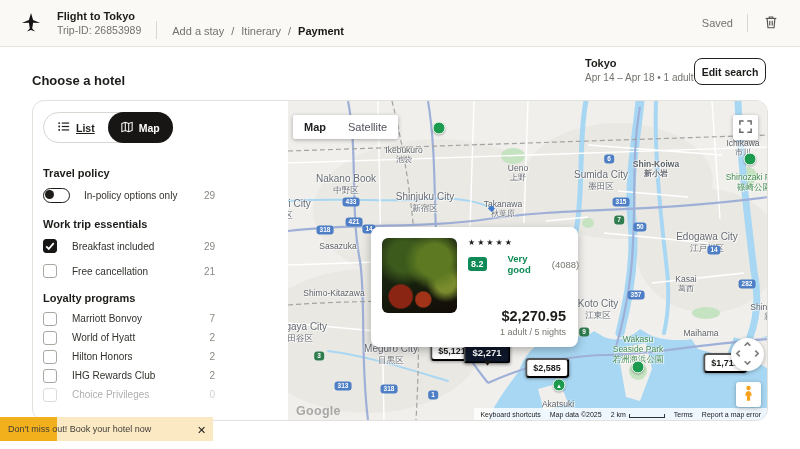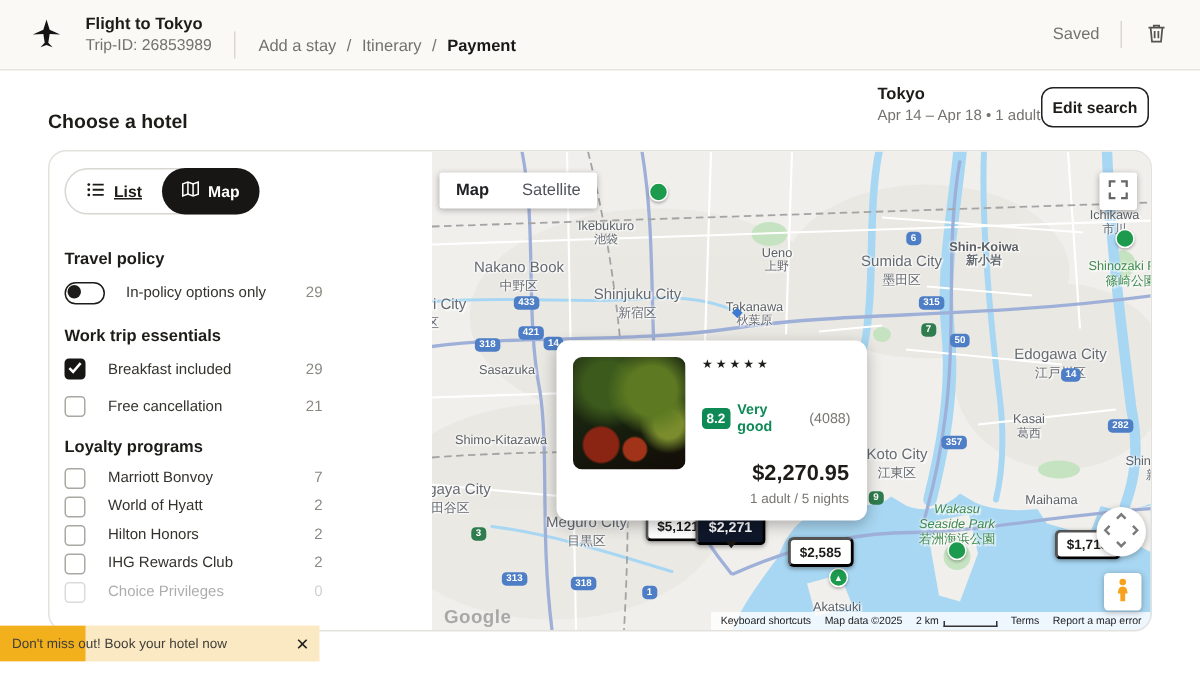--- a/index.html
+++ b/index.html
@@ -102,21 +102,21 @@
     background:
       radial-gradient(circle at 25% 78%, #8a2413 0 14%, rgba(0,0,0,0) 16%),
       radial-gradient(circle at 55% 82%, #a03318 0 10%, rgba(0,0,0,0) 12%),
       radial-gradient(circle at 70% 30%, #5d7a22 0 22%, rgba(0,0,0,0) 40%),
       radial-gradient(circle at 30% 25%, #3c5a1c 0 20%, rgba(0,0,0,0) 38%),
       radial-gradient(circle at 85% 60%, #7a8c2d 0 12%, rgba(0,0,0,0) 25%),
       linear-gradient(165deg,#243317 0%,#17200e 55%,#120b07 100%);}
   .hinfo{margin-left:86px;}
   .stars{font-size:8px;letter-spacing:2px;color:#1d1c19;}
   .hname{font-size:12px;font-weight:bold;line-height:1.3;margin-top:4px;width:108px;}
-  .hrating{display:flex;align-items:center;gap:5px;margin-top:21px;}
+  .hrating{display:flex;align-items:center;gap:21px;margin-top:6px;}
   .score{background:#0d8a55;color:#fff;font-size:9px;font-weight:bold;border-radius:3px;padding:2px 3px;}
   .rlabel{font-size:9.5px;font-weight:600;color:#0d8a55;}
   .rcount{font-size:9.5px;color:#77756f;}
   .hprice{position:absolute;right:12px;bottom:10px;text-align:right;}
   .pval{font-size:14.5px;font-weight:bold;}
   .pcap{font-size:9px;color:#77756f;margin-top:3px;}
 </style>
 </head>
 <body>
 
@@ -369,21 +369,21 @@
         <div class="ml-ja">葛西</div>
       </div>
     <div class="map-label small" style="left:488px;top:201px;">
       <div class="ml-en">Shin-Urayasu</div>
         <div class="ml-ja">新浦安</div>
       </div>
     <div class="map-label small" style="left:413px;top:227px;">
       <div class="ml-en">Maihama</div>
       </div>
     <div class="map-label park" style="left:350px;top:233px;">
-      <div class="ml-en" style="white-space:normal;width:62px;font-style:italic;">Wakasu Seaside Park</div>
+      <div class="ml-en" style="white-space:normal;width:62px;">Wakasu Seaside Park</div>
         <div class="ml-ja">若洲海浜公園</div>
       </div>
     <div class="map-label" style="left:103px;top:242px;">
       <div class="ml-en">Meguro City</div>
         <div class="ml-ja">目黒区</div>
       </div>
     <div class="map-label" style="left:8px;top:220px;">
       <div class="ml-en">Setagaya City</div>
         <div class="ml-ja">世田谷区</div>
       </div>

